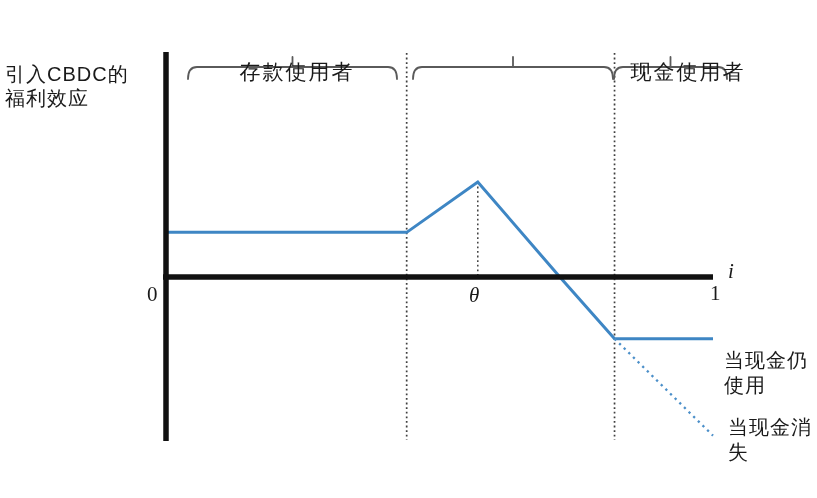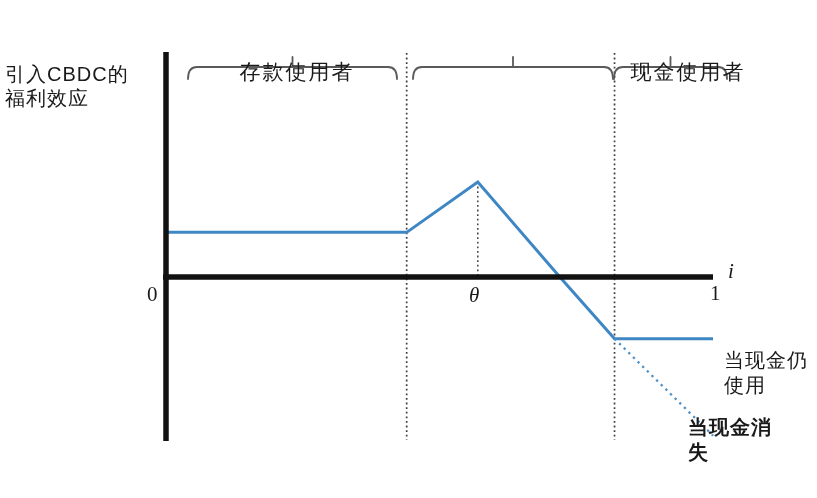--- a/index.html
+++ b/index.html
@@ -48,21 +48,21 @@
   #xlabel-i   { left: 728px; top: 259px; font-style: italic; }
 
   .legend-label {
     position: absolute;
     font-size: 20px;
     line-height: 25px;
     letter-spacing: 1px;
     white-space: pre-line;
   }
   #legend-solid  { left: 724px; top: 336px; margin-top: 12px; }
-  #legend-dotted { left: 688px; top: 415px; font-weight: bold; }
+  #legend-dotted { left: 728px; top: 415px; }
 </style>
 </head>
 <body>
 
 <div id="figure">
 
   <svg id="chart-svg" width="817" height="498" viewBox="0 0 817 498">
       <line x1="406.68" y1="53" x2="406.68" y2="440" stroke="#3f3f3f" stroke-width="1.7" stroke-dasharray="1.8 2.8"></line>
       <line x1="614.54" y1="53" x2="614.54" y2="440" stroke="#3f3f3f" stroke-width="1.7" stroke-dasharray="1.8 2.8"></line>
       <line x1="477.78999999999996" y1="182" x2="477.78999999999996" y2="277" stroke="#3f3f3f" stroke-width="1.5" stroke-dasharray="1.8 2.8"></line>

